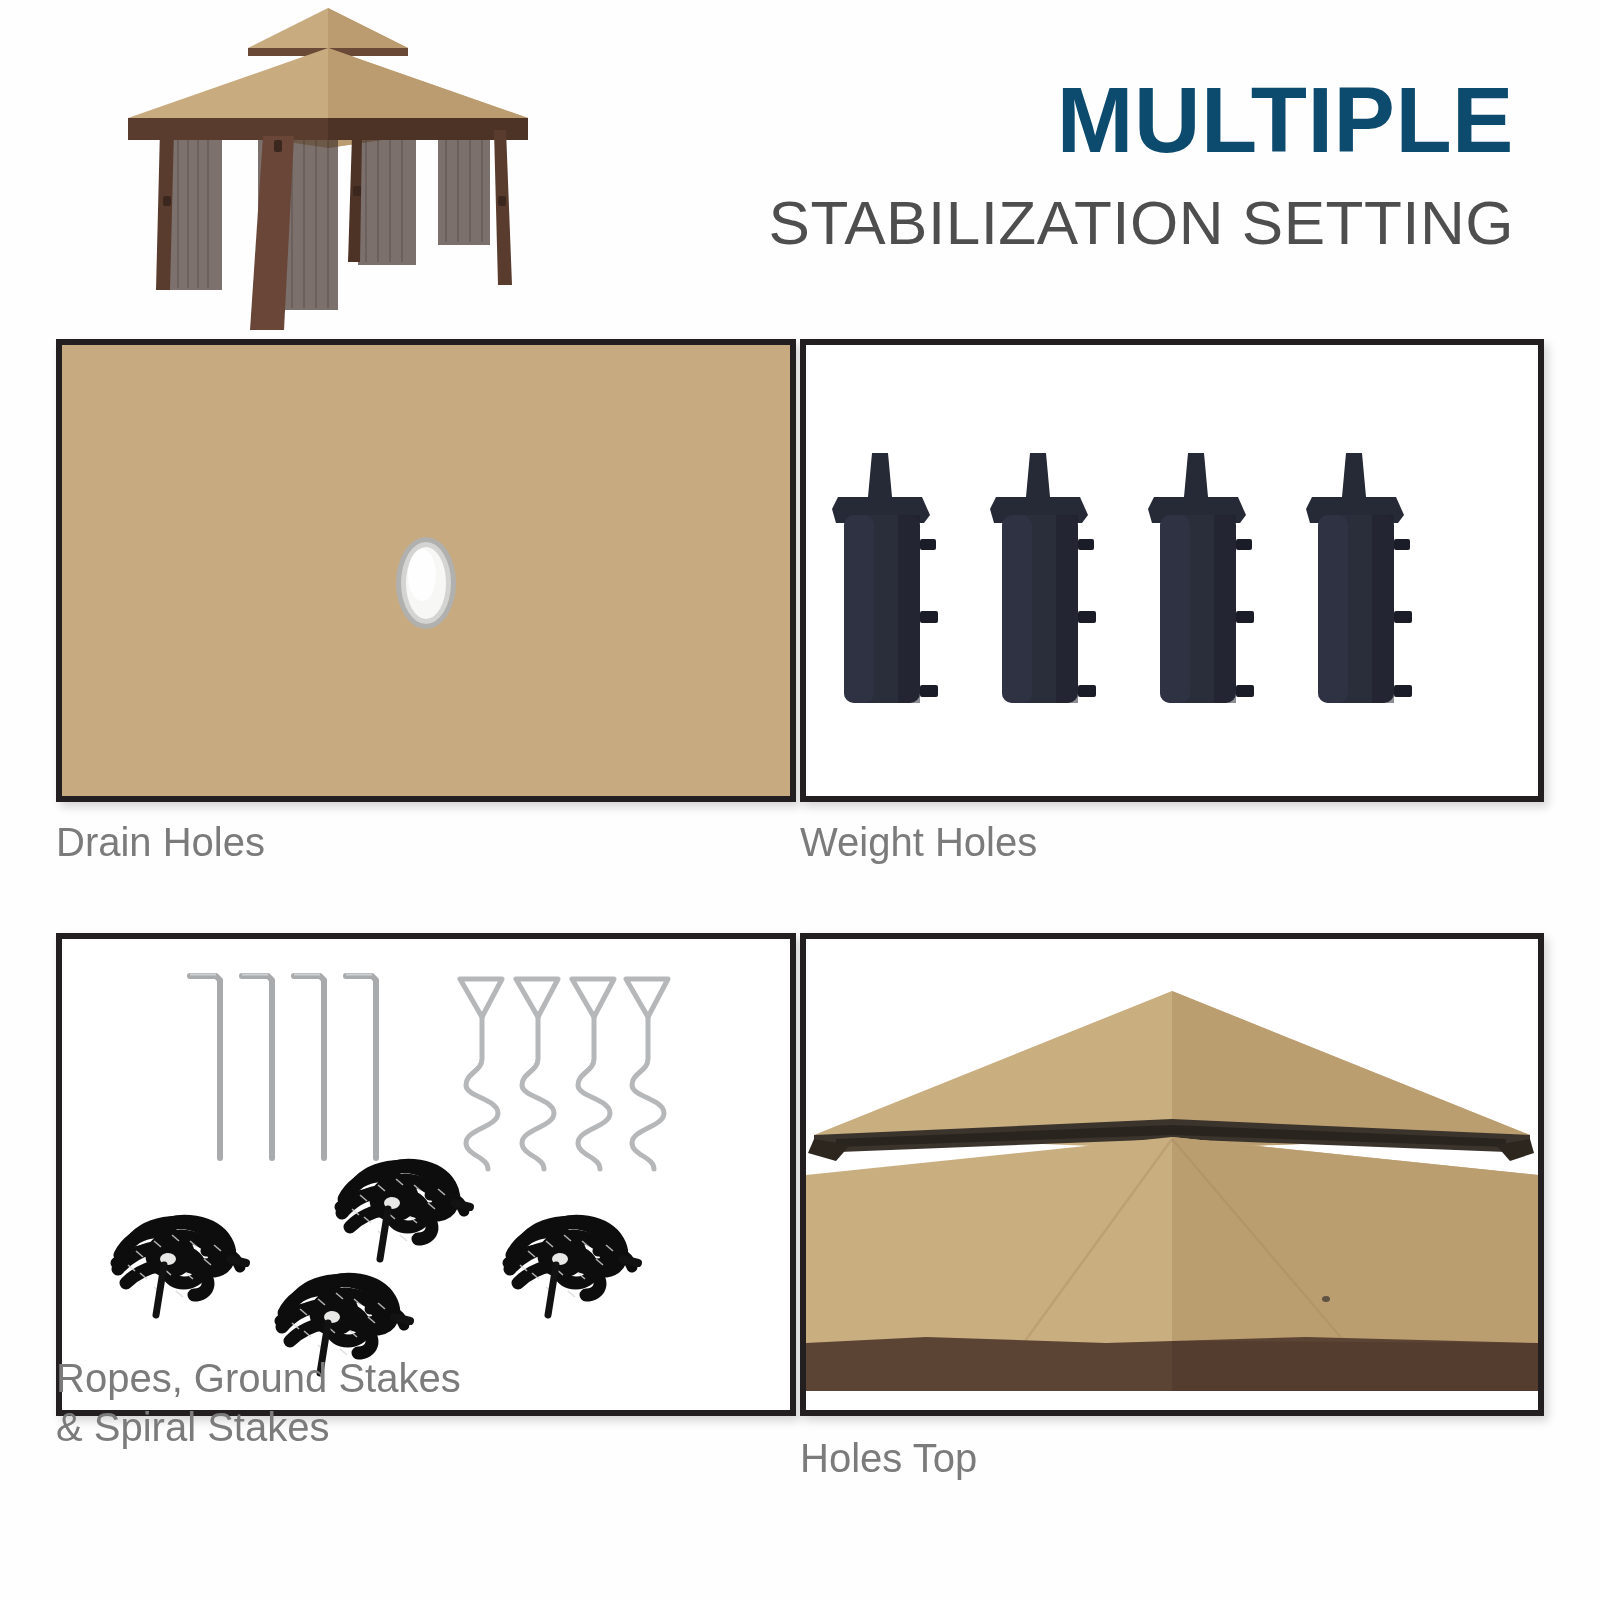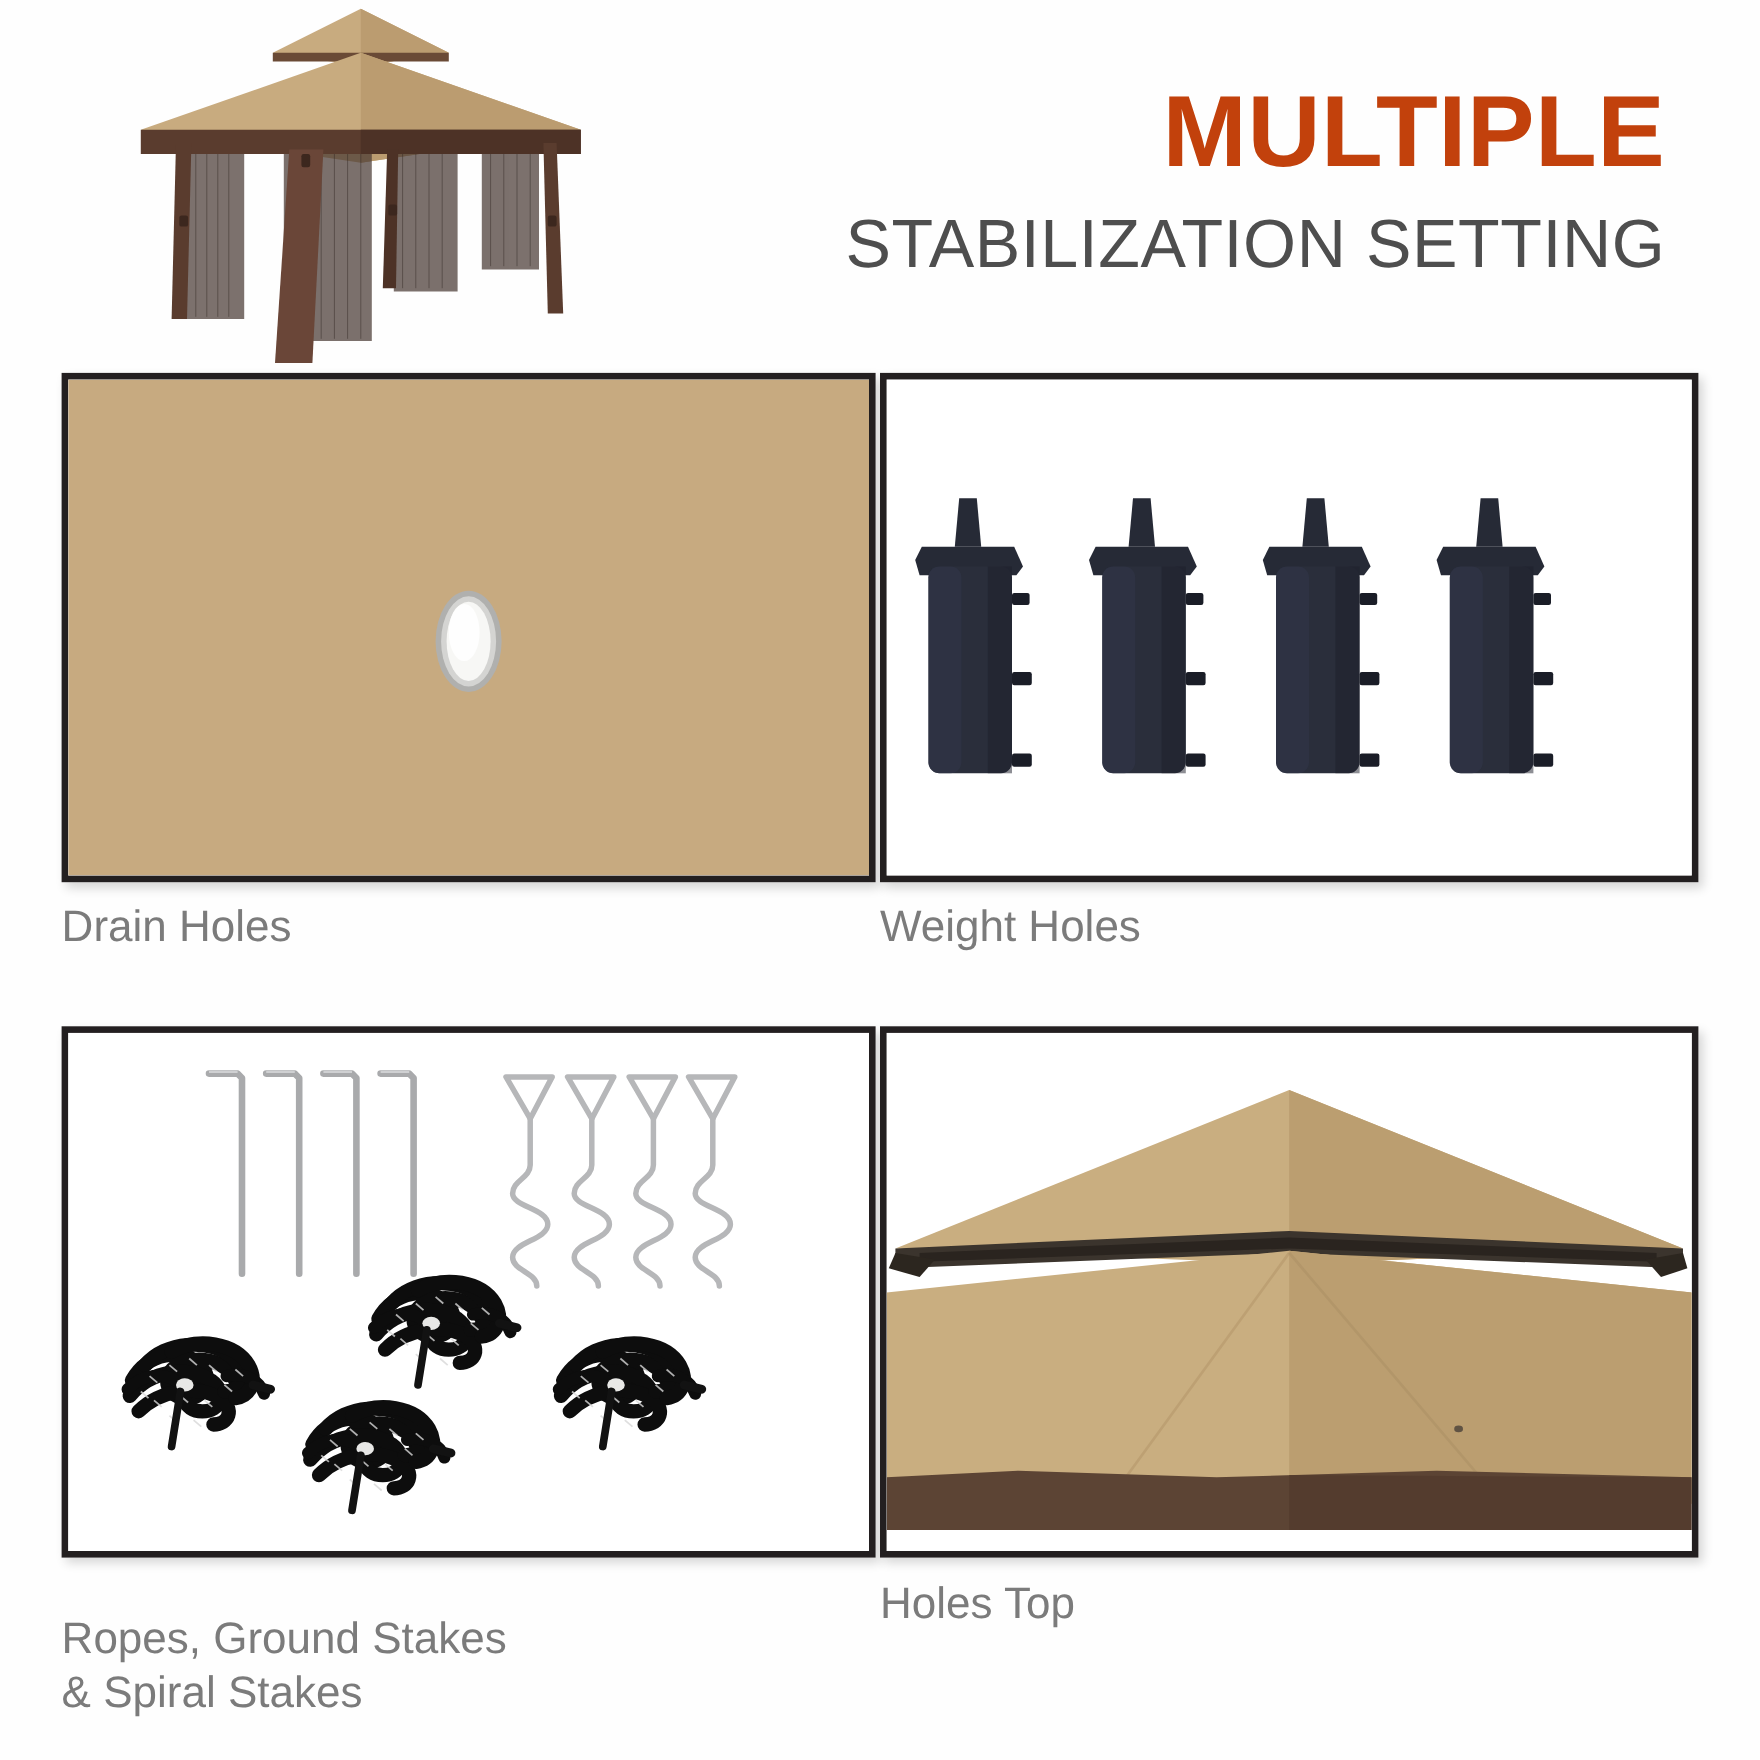--- a/index.html
+++ b/index.html
@@ -24,21 +24,21 @@
     position: absolute;
     right: 86px;
     top: 74px;
     text-align: right;
     width: 1000px;
   }
   .title-main {
     font-size: 92px;
     font-weight: 700;
     letter-spacing: 0.5px;
-    color: #c2410c;
+    color: #0c4a6e;
     line-height: 1.0;
     font-family: "Liberation Sans", sans-serif;
   }
   .title-sub {
     font-size: 62px;
     font-weight: 400;
     letter-spacing: 0.5px;
     color: #4e4e4e;
     line-height: 1.25;
     margin-top: 18px;
@@ -76,21 +76,21 @@
     position: absolute;
     font-size: 40px;
     color: #7b7b7b;
     text-align: left;
     line-height: 1.22;
     font-family: "Liberation Sans", sans-serif;
     font-weight: 400;
   }
   #cap-drain  { left: 56px;  top: 818px;  width: 740px; }
   #cap-weight { left: 800px; top: 818px;  width: 744px; }
-  #cap-ropes  { left: 56px;  top: 1466px; width: 740px; }
+  #cap-ropes  { left: 56px;  top: 1354px; width: 740px; }
   #cap-double { left: 800px; top: 1434px; width: 744px; }
   .caption .line2 { display: block; }
 </style>
 </head>
 <body>
 
 <div id="root">
 
   <div class="hero-gazebo">
     <svg viewBox="0 0 440 335" xmlns="http://www.w3.org/2000/svg">

